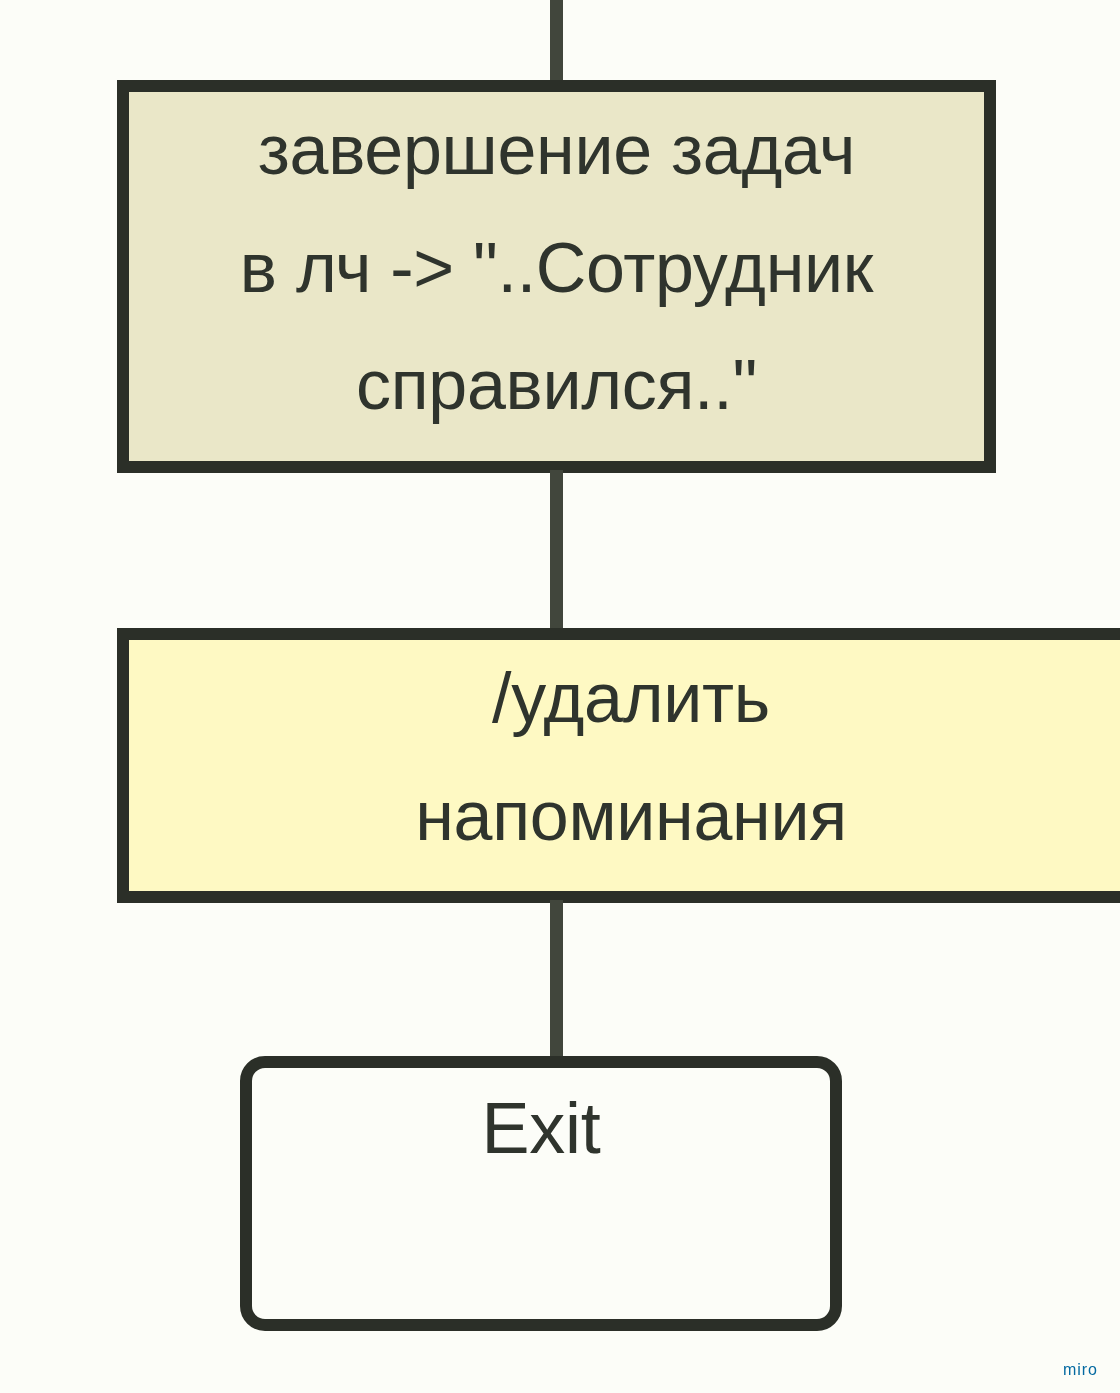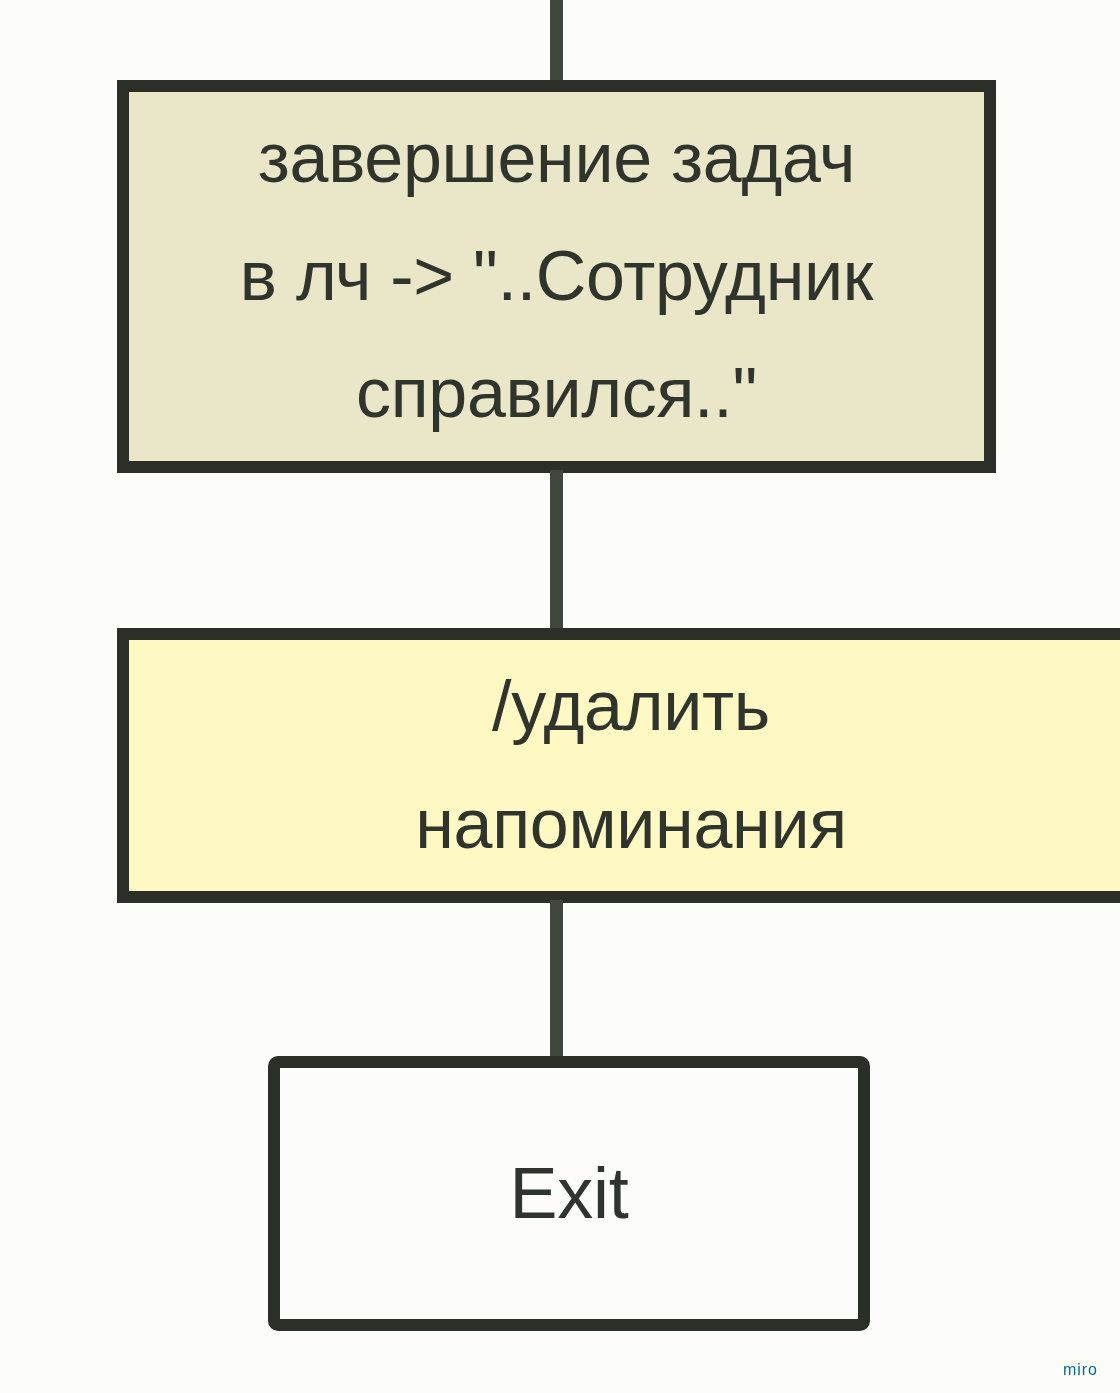--- a/index.html
+++ b/index.html
@@ -28,21 +28,21 @@
   #connector-top       { left: 550px; top: -2px;   height: 84px; }
   #connector-middle    { left: 550px; top: 470px;  height: 162px; }
   #connector-bottom    { left: 550px; top: 900px;  height: 160px; }
 
   
   .node {
     position: absolute;
     box-sizing: border-box;
     border: 12px solid #2b2f28;
     display: flex;
-    align-items: center;
+    align-items: flex-start;
     justify-content: center;
     text-align: center;
     color: #2f342d;
   }
   .node-text {
     display: block;
     width: 100%;
     white-space: pre-line;
     line-height: 1.68;
     letter-spacing: -0.3px;
@@ -60,26 +60,26 @@
   #node-delete-reminders {
     left: 117px;
     top: 628px;
     width: 1028px;
     height: 275px;
     background: #fef9c3;
     font-size: 70px;
   }
 
   #node-exit {
-    left: 268px;
+    left: 240px;
     top: 1056px;
     width: 602px;
     height: 275px;
     background: #fcfdf8;
-    border-radius: 10px;
+    border-radius: 25px;
     font-size: 72px;
   }
 
   
   #watermark {
     position: absolute;
     right: 22px;
     bottom: 14px;
     font-size: 16px;
     color: #0369a1;

